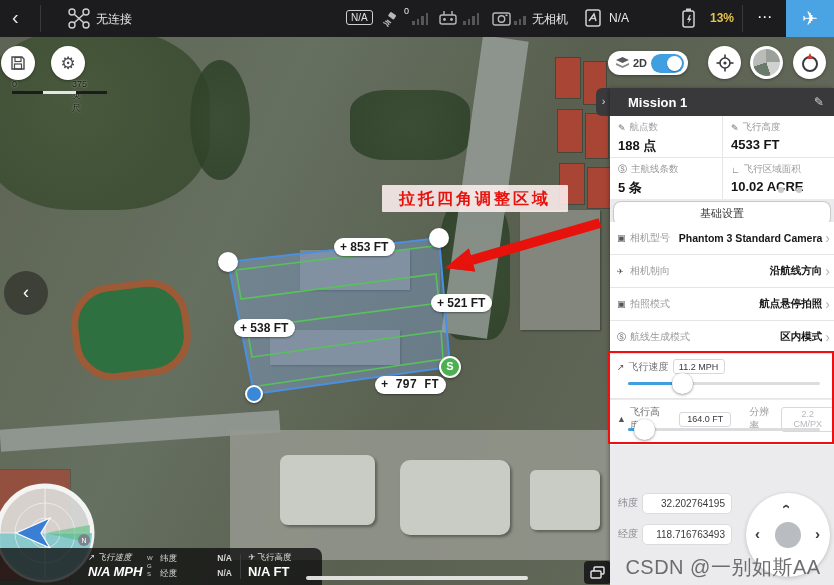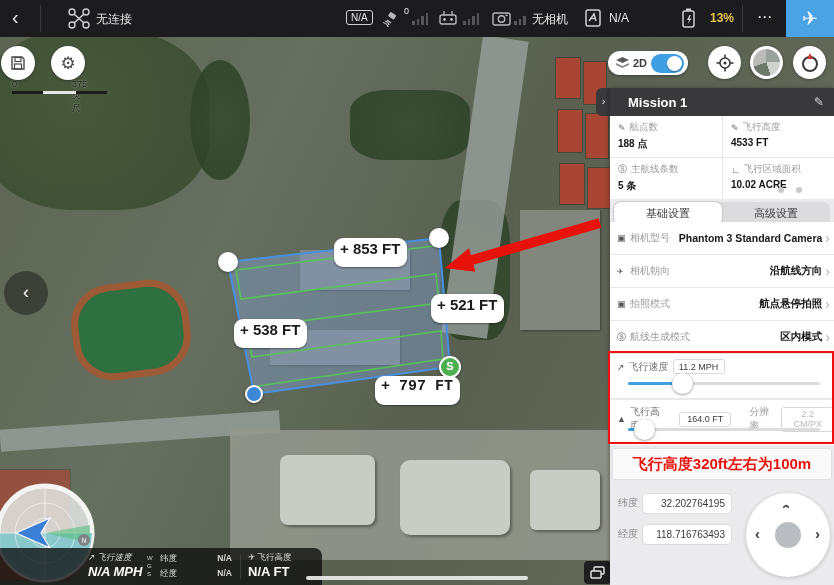--- a/index.html
+++ b/index.html
@@ -18,22 +18,22 @@
   .bldg-gray { background:#83867d; box-shadow:1px 1px 2px rgba(0,0,0,.35); }
   .bldg-white { background:#c9cbc5; box-shadow:2px 2px 3px rgba(0,0,0,.35); }
   .road { background:#9aa09c; opacity:.8; }
   .plaza { background:#96998f; opacity:.85; }
 
   
   #scale-zero,#scale-end { font-size:9px; color:#15160f; text-shadow:0 0 2px rgba(255,255,255,.7); }
   .scale-seg { position:absolute; height:3px; top:0; }
 
   
-  .pill { position:absolute; background:#fff; color:#1b1b1b; font-size:15px; font-weight:bold;
-    padding:2px 7px 10px 6px; border-radius:9px; box-shadow:0 1px 2px rgba(0,0,0,.4); white-space:nowrap; z-index:4; }
+  .pill { position:absolute; background:#fff; color:#1b1b1b; font-size:12px; font-weight:bold;
+    padding:2px 7px 2px 6px; border-radius:9px; box-shadow:0 1px 2px rgba(0,0,0,.4); white-space:nowrap; z-index:4; }
 
   
   #annotation-label { position:absolute; left:382px; top:185px; width:186px; height:27px;
     background:rgba(255,240,240,.88); color:#e8120c; font-size:16px; font-weight:bold;
     letter-spacing:3px; text-align:center; line-height:27px; z-index:4; border-radius:1px; }
 
   
   .handle { position:absolute; border-radius:50%; z-index:4; }
 
   
@@ -75,21 +75,21 @@
     border-radius:6px 0 0 6px; color:#ddd; font-size:11px; text-align:center; line-height:27px; z-index:6; }
   #mission-header { position:absolute; left:0; top:0; width:224px; height:28px; background:#39393b;
     display:flex; align-items:center; justify-content:space-between; padding:0 10px 0 18px; }
   #mission-title { color:#fff; font-size:13px; font-weight:bold; }
   #edit-icon { color:#d5d5d5; font-size:12px; }
 
   #stats { position:absolute; left:0; top:28px; width:224px; height:83px; background:#fff; }
   .stat-cell { position:absolute; width:112px; height:41px; padding:5px 0 0 8px; }
   .stat-label { font-size:9.5px; color:#9a9a9e; display:flex; gap:4px; align-items:center; }
   .stat-label .ic { font-size:9px; color:#6a6a6e; }
-  .stat-value { font-size:10px; font-weight:bold; color:#141414; margin-top:3px; }
+  .stat-value { font-size:13px; font-weight:bold; color:#141414; margin-top:3px; }
   #stats .hline { position:absolute; left:0; top:41px; width:224px; height:1px; background:#e6e6e8; }
   #stats .vline { position:absolute; left:112px; top:0; width:1px; height:83px; background:#e6e6e8; }
   .page-dot { position:absolute; width:6px; height:6px; border-radius:50%; background:#c9c9cc; }
 
   #tabs { position:absolute; left:0; top:111px; width:224px; height:29px; background:#ebebed; padding:3px 4px; }
   #tabs .seg-wrap { width:216px; height:23px; background:#dcdcdf; border-radius:7px; display:flex; }
   .seg { flex:1; font-size:11px; color:#3a3a3c; text-align:center; line-height:23px; }
   .seg.active { background:#fff; border-radius:7px; font-weight:normal; box-shadow:0 0 0 1px #c9c9cc,0 1px 2px rgba(0,0,0,.15); }
 
   .setting-row { position:absolute; left:0; width:224px; height:33px; background:#fff;
@@ -221,20 +221,21 @@
   <div class="handle" style="left:218px;top:252px;width:20px;height:20px;background:#fff;box-shadow:0 1px 3px rgba(0,0,0,.4);"></div>
   <div class="handle" style="left:429px;top:228px;width:20px;height:20px;background:#fff;box-shadow:0 1px 3px rgba(0,0,0,.4);"></div>
   <div class="handle" style="left:245px;top:385px;width:18px;height:18px;background:#3b87d8;border:2.5px solid #fff;box-shadow:0 1px 3px rgba(0,0,0,.4);"></div>
   <div class="handle" style="left:439px;top:356px;width:22px;height:22px;background:#4caf50;border:2.5px solid #fff;box-shadow:0 1px 3px rgba(0,0,0,.4);color:#fff;font-size:11px;font-weight:bold;text-align:center;line-height:17px;">S</div>
 
   <div class="pill" style="left:334px;top:238px;">+ 853 FT</div>
   <div class="pill" style="left:431px;top:294px;">+ 521 FT</div>
   <div class="pill" style="left:234px;top:319px;">+ 538 FT</div>
   <div class="pill" style="left:375px;top:376px;font-family:Liberation Mono, monospace;">+ 797 FT</div>
 
+  <div id="annotation-label">拉托四角调整区域</div>
 
   <div id="drawer-toggle" class="abs">
     <span>‹</span>
   </div>
 
   <div class="round-btn" style="left:1px;top:46px;">
     <svg width="16" height="16" viewBox="0 0 16 16">
       <path d="M2,2 h10 l2,2 v10 h-12 z" fill="none" stroke="#4a4a4e" stroke-width="1.4"></path>
       <rect x="5" y="2.5" width="6" height="4" fill="none" stroke="#4a4a4e" stroke-width="1.2"></rect>
       <rect x="4.5" y="9" width="7" height="5" fill="none" stroke="#4a4a4e" stroke-width="1.2"></rect>
@@ -393,21 +394,20 @@
       </div>
       <div class="hline"></div>
         <div class="vline"></div>
       <div class="page-dot" style="left:168px;top:71px;"></div>
       <div class="page-dot" style="left:186px;top:71px;"></div>
     </div>
 
     <div id="tabs">
       <div class="seg-wrap">
         <div class="seg active">基础设置</div>
-        <div class="seg">高级设置</div>
       </div>
     </div>
 
     <div class="setting-row" style="top:134px;">
       <span class="ic">▣</span>
       <span class="lbl">相机型号</span>
       <span class="val">Phantom 3 Standard Camera</span>
       <span class="chev">›</span>
     </div>
     <div class="setting-row" style="top:167px;">
@@ -450,21 +450,20 @@
         <span class="val-box dim">2.2 CM/PX</span>
       </div>
       <div class="track" style="top:28px;">
         <div class="fill" style="width:17px;"></div>
       </div>
       <div class="knob2" style="left:24px;top:19px;"></div>
     </div>
 
     <div id="alert-frame"></div>
 
-    <div id="tip-box">飞行高度320ft左右为100m</div>
 
     <div class="coord-row" style="top:403px;">
       <span class="lbl">纬度</span>
       <span class="coord-input">32.202764195</span>
     </div>
     <div class="coord-row" style="top:434px;">
       <span class="lbl">经度</span>
       <span class="coord-input">118.716763493</span>
     </div>
 
@@ -503,14 +502,15 @@
 
   <div id="home-indicator"></div>
 
   <div id="shot-btn">
     <svg width="15" height="13" viewBox="0 0 15 13">
       <rect x="4" y="1" width="10" height="7" rx="1" fill="none" stroke="#e8e8e8" stroke-width="1.4"></rect>
       <rect x="1" y="5" width="10" height="7" rx="1" fill="#1f1f20" stroke="#e8e8e8" stroke-width="1.4"></rect>
     </svg>
   </div>
 
+  <div id="watermark">CSDN @一别如斯AA</div>
 
 </div>
 
 </body></html>

